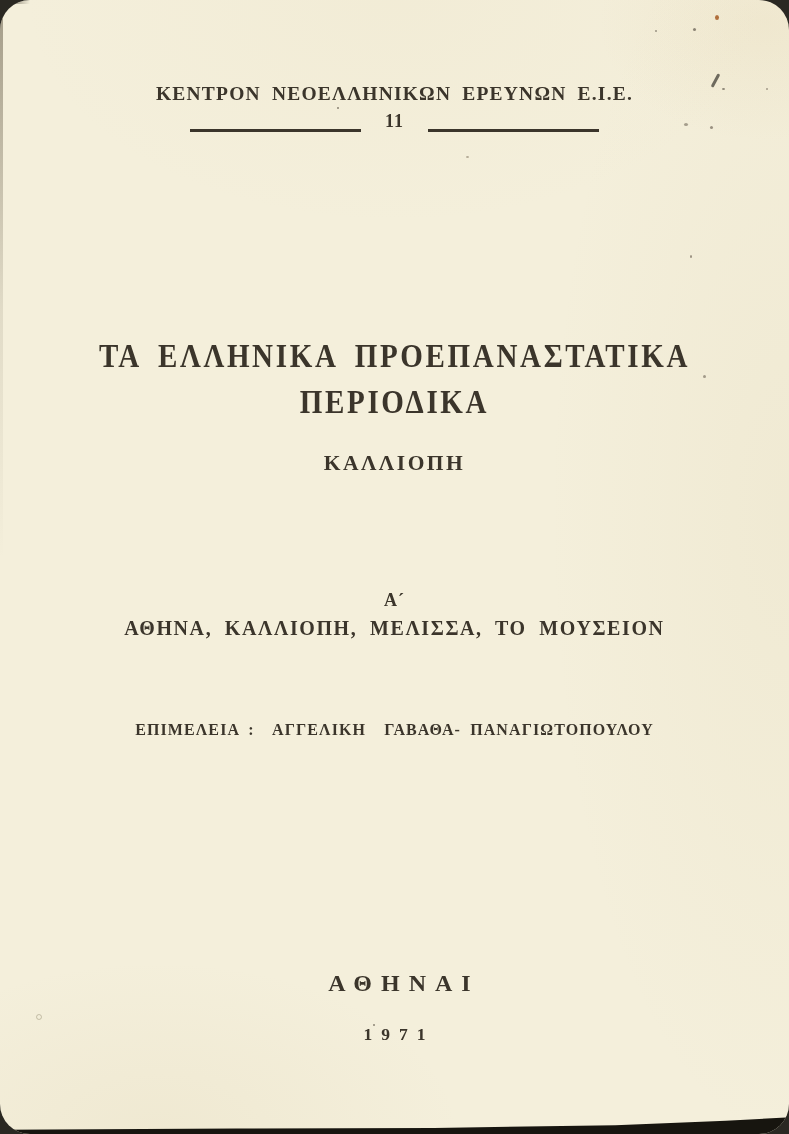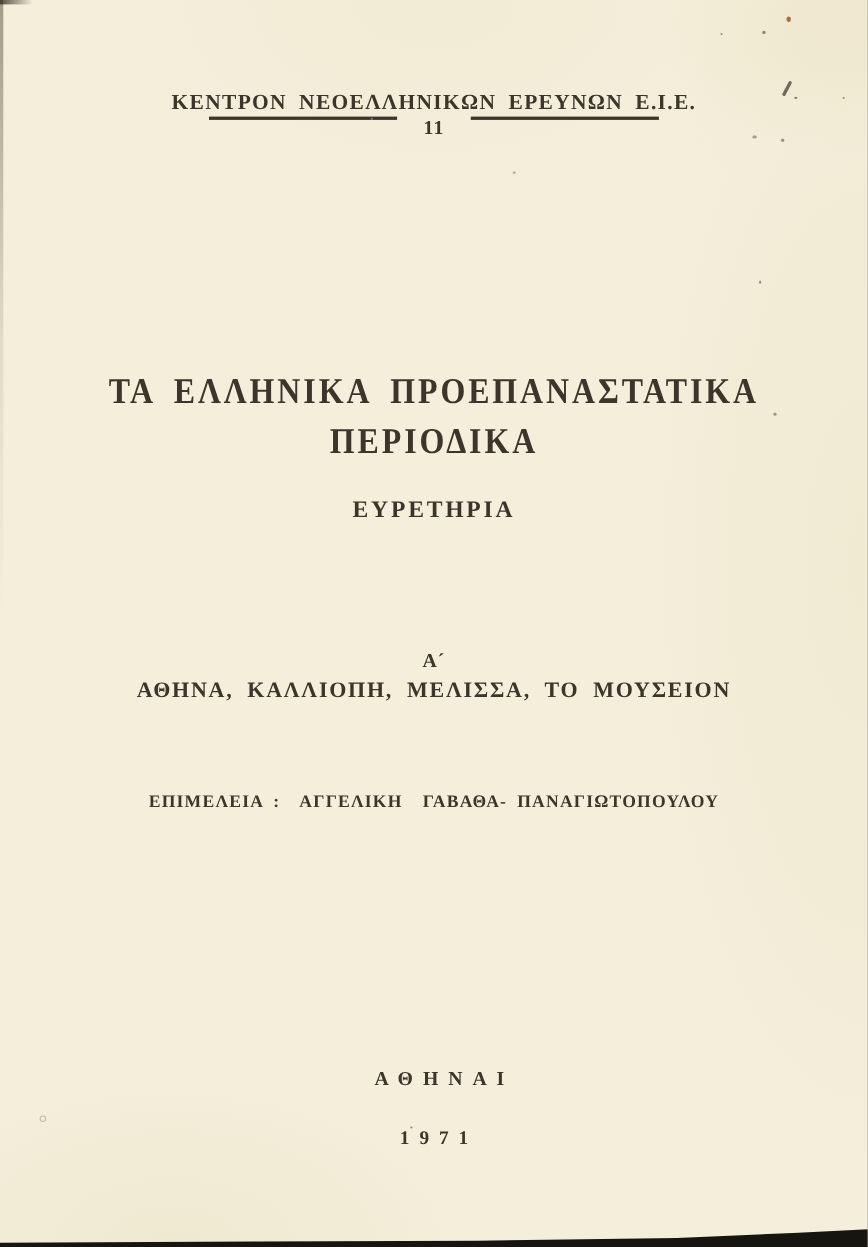--- a/index.html
+++ b/index.html
@@ -11,20 +11,21 @@
   html, body { background: #2a2822; }
   body { width: 789px; height: 1134px; position: relative; overflow: hidden; }
 
   .scan {
     position: absolute; inset: 0;
     width: 789px; height: 1134px;
     background: var(--paper, #f4efdb);
     font-family: "Liberation Serif", "DejaVu Serif", serif;
     color: var(--ink, #3b352b);
     overflow: hidden;
+    border-radius: 30px;
   }
 
   
   .aging {
     position: absolute; inset: 0; pointer-events: none;
     background:
       radial-gradient(240px 170px at 97% 2%, rgba(205,175,115,0.10), transparent 70%),
       radial-gradient(320px 850px at 100% 45%, rgba(200,182,132,0.09), transparent 75%),
       radial-gradient(420px 240px at 20% 100%, rgba(198,178,128,0.10), transparent 72%),
       radial-gradient(500px 300px at 50% 0%, rgba(214,196,150,0.07), transparent 75%);
@@ -53,21 +54,21 @@
 
   
   .tx { position: absolute; left: 0; right: 0; text-align: center; font-weight: bold; }
 
   .institution {
     top: 83px;
     font-size: 19.5px; letter-spacing: 1.2px; word-spacing: 5px;
   }
   .series-rule {
     position: absolute; top: 106px; left: 0; right: 0; height: 26px;
-    display: flex; align-items: flex-start; justify-content: center;
+    display: flex; align-items: flex-end; justify-content: center;
   }
   .rule-line { width: 171px; height: 3px; background: var(--ink, #3b352b); }
   .series-number { font-weight: bold; font-size: 18px; margin: 0 24px; letter-spacing: 1px; }
 
   .title {
     top: 333px;
     font-size: 33px; letter-spacing: 3px; word-spacing: 9px; line-height: 46px;
     transform: scaleX(0.88); transform-origin: 50% 0;
   }
   .title-line { display: block; }
@@ -84,21 +85,21 @@
     top: 617px;
     font-size: 20px; letter-spacing: 1.6px; word-spacing: 6px;
   }
   .editor {
     top: 721px;
     font-size: 16px; letter-spacing: 1.1px; word-spacing: 4px;
     white-space: pre;
   }
   .city {
     top: 970px;
-    font-size: 18px; letter-spacing: 9px; text-indent: 9px; padding-left: 10px;
+    font-size: 24px; letter-spacing: 9px; text-indent: 9px; padding-left: 10px;
   }
   .year {
     top: 1024px;
     font-size: 17.5px; letter-spacing: 9px; text-indent: 9px;
   }
 </style>
 </head>
 <body>
 
 <div class="scan">
@@ -111,21 +112,21 @@
     <span class="rule-line"></span>
     <span class="series-number">11</span>
     <span class="rule-line"></span>
   </div>
 
   <div class="tx title">
     <span class="title-line">ΤΑ ΕΛΛΗΝΙΚΑ ΠΡΟΕΠΑΝΑΣΤΑΤΙΚΑ</span>
     <span class="title-line">ΠΕΡΙΟΔΙΚΑ</span>
   </div>
 
-  <div class="tx subtitle">ΕΥΡΕΤΗΡΙΑ</div>
+  <div class="tx subtitle">ΚΑΛΛΙΟΠΗ</div>
 
   <div class="tx volume">Α´</div>
 
   <div class="tx editor">ΕΠΙΜΕΛΕΙΑ :  ΑΓΓΕΛΙΚΗ  ΓΑΒΑΘΑ- ΠΑΝΑΓΙΩΤΟΠΟΥΛΟΥ</div>
 
   <div class="tx journals">ΑΘΗΝΑ, ΚΑΛΛΙΟΠΗ, ΜΕΛΙΣΣΑ, ΤΟ ΜΟΥΣΕΙΟΝ</div>
 
   <div class="tx city">ΑΘΗΝΑΙ</div>
 
   <div class="tx year">1971</div>

